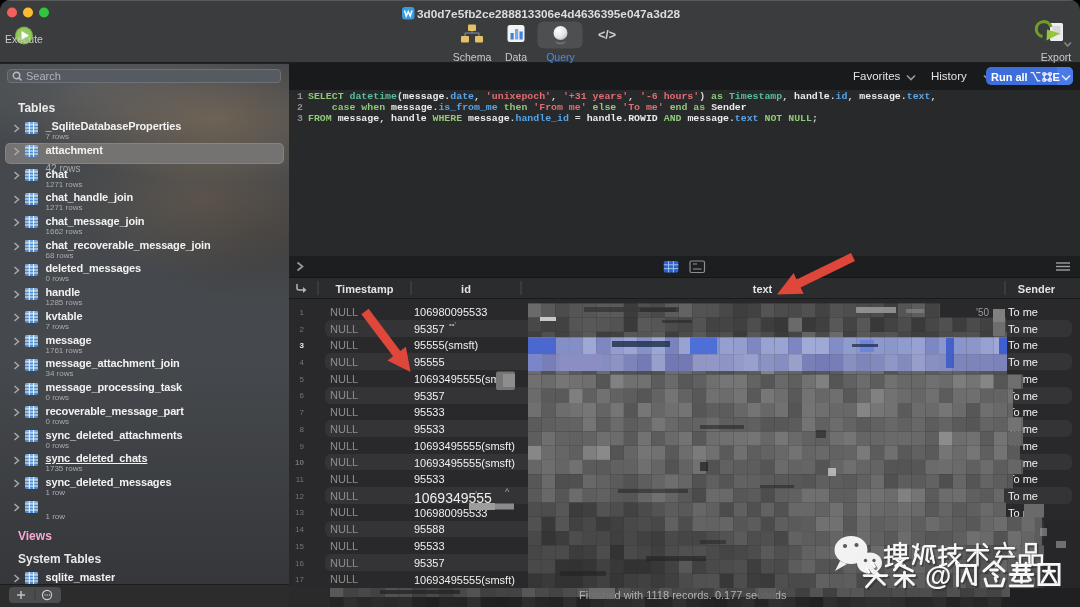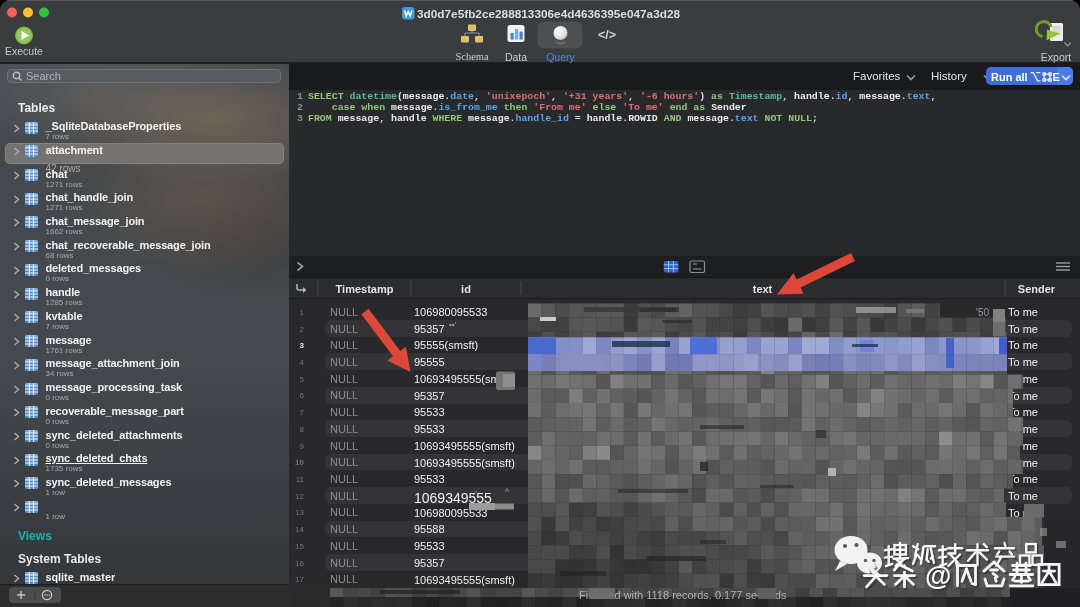--- a/index.html
+++ b/index.html
@@ -48,22 +48,22 @@
       </defs>
       <circle cx="560.5" cy="33" r="7" fill="url(#ball)"></circle>
       <path d="M555 41 q5.5 3 11 0 l-1.5 2.5 q-4 2 -8 0 z" fill="#6f7071"></path>
       <text x="607" y="38.5" text-anchor="middle" font-family="Liberation Sans" font-size="12.5" font-weight="bold" fill="#d2d2d2">&lt;/&gt;</text>
       <rect x="1050" y="23" width="13" height="18" rx="1.5" fill="#ededed"></rect>
       <rect x="1052.5" y="26" width="8" height="9" fill="#d7d7d7"></rect>
       <path d="M1042.5 36.5 a7.5 7.5 0 1 1 8.5 -9.5" fill="none" stroke="#6f9d28" stroke-width="3.1"></path>
       <path d="M1047 29.5 L1060 33.5 L1046.5 40.5 Z" fill="#93c63c"></path>
       <path d="M1064.5 42.5 l3.2 3.5 l3.2 -3.5" fill="none" stroke="#8a8a8a" stroke-width="1.5"></path>
     </svg>
-  <div class="abs" style="left:0;top:45px;width:48px;text-align:center;font-size:10.5px;color:#c9c9c9;">Execute</div>
-  <div class="abs" style="left:444px;top:50.5px;width:56px;text-align:center;font-size:10.5px;color:#c9c9c9;font-family:Liberation Serif, serif;">Schema</div>
+  <div class="abs" style="left:0;top:33px;width:48px;text-align:center;font-size:10.5px;color:#c9c9c9;">Execute</div>
+  <div class="abs" style="left:444px;top:50.5px;width:56px;text-align:center;font-size:10.5px;color:#c9c9c9;">Schema</div>
   <div class="abs" style="left:494px;top:50.5px;width:44px;text-align:center;font-size:10.5px;color:#c9c9c9;">Data</div>
   <div class="abs" style="left:538px;top:50.5px;width:45px;text-align:center;font-size:10.5px;color:#4b8ae2;">Query</div>
   <div class="abs" style="left:580px;top:62px;width:54px;text-align:center;font-size:10.5px;color:#c9c9c9;">Structure</div>
   <div class="abs" style="left:1030px;top:50.5px;width:52px;text-align:center;font-size:10.5px;color:#c9c9c9;">Export</div>
 
   <div class="abs" style="left:0;top:64px;width:289px;height:543px;background:#45484c;">
     <div class="abs" style="left:0;top:0;width:289px;height:543px;background:
       radial-gradient(250px 90px at 215px 55px, rgba(152,126,94,0.48), rgba(152,126,94,0) 72%),
       radial-gradient(200px 110px at 205px 135px, rgba(128,106,80,0.38), rgba(128,106,80,0) 70%),
       radial-gradient(260px 90px at 90px 22px, rgba(195,195,192,0.14), rgba(195,195,192,0) 70%),
@@ -342,21 +342,21 @@
           <rect x="0" y="0" width="13" height="3" rx="1.5" fill="#79a9dd"></rect>
           <g stroke="#ffffff" stroke-width="0.9">
             <line x1="0" y1="3" x2="13" y2="3"></line>
             <line x1="0" y1="6" x2="13" y2="6"></line>
             <line x1="0" y1="9" x2="13" y2="9"></line>
             <line x1="4.3" y1="0" x2="4.3" y2="12"></line>
             <line x1="8.6" y1="0" x2="8.6" y2="12"></line>
           </g>
         </svg>
         <div style="position:absolute;left:45.5px;top:511.7px;font-size:8px;color:#aaacae;">1 row</div>
-        <div style="position:absolute;left:18px;top:528.5px;font-size:12px;font-weight:bold;color:#14b8a6;">Views</div>
+        <div style="position:absolute;left:18px;top:528.5px;font-size:12px;font-weight:bold;color:#f9a8d4;">Views</div>
         <div style="position:absolute;left:18px;top:552px;font-size:12px;font-weight:bold;color:#e8e8e8;">System Tables</div>
         <svg style="position:absolute;left:13px;top:574.0px;" width="7" height="9">
           <path d="M1.5 1 L5.5 4.5 L1.5 8" stroke="#a6aaae" stroke-width="1.5" fill="none"></path>
         </svg>
         <svg style="position:absolute;left:25px;top:572.0px;" width="13" height="12">
           <rect x="0" y="0" width="13" height="12" rx="1.5" fill="#4f8cc9"></rect>
           <rect x="0" y="0" width="13" height="3" rx="1.5" fill="#79a9dd"></rect>
           <g stroke="#ffffff" stroke-width="0.9">
             <line x1="0" y1="3" x2="13" y2="3"></line>
             <line x1="0" y1="6" x2="13" y2="6"></line>

